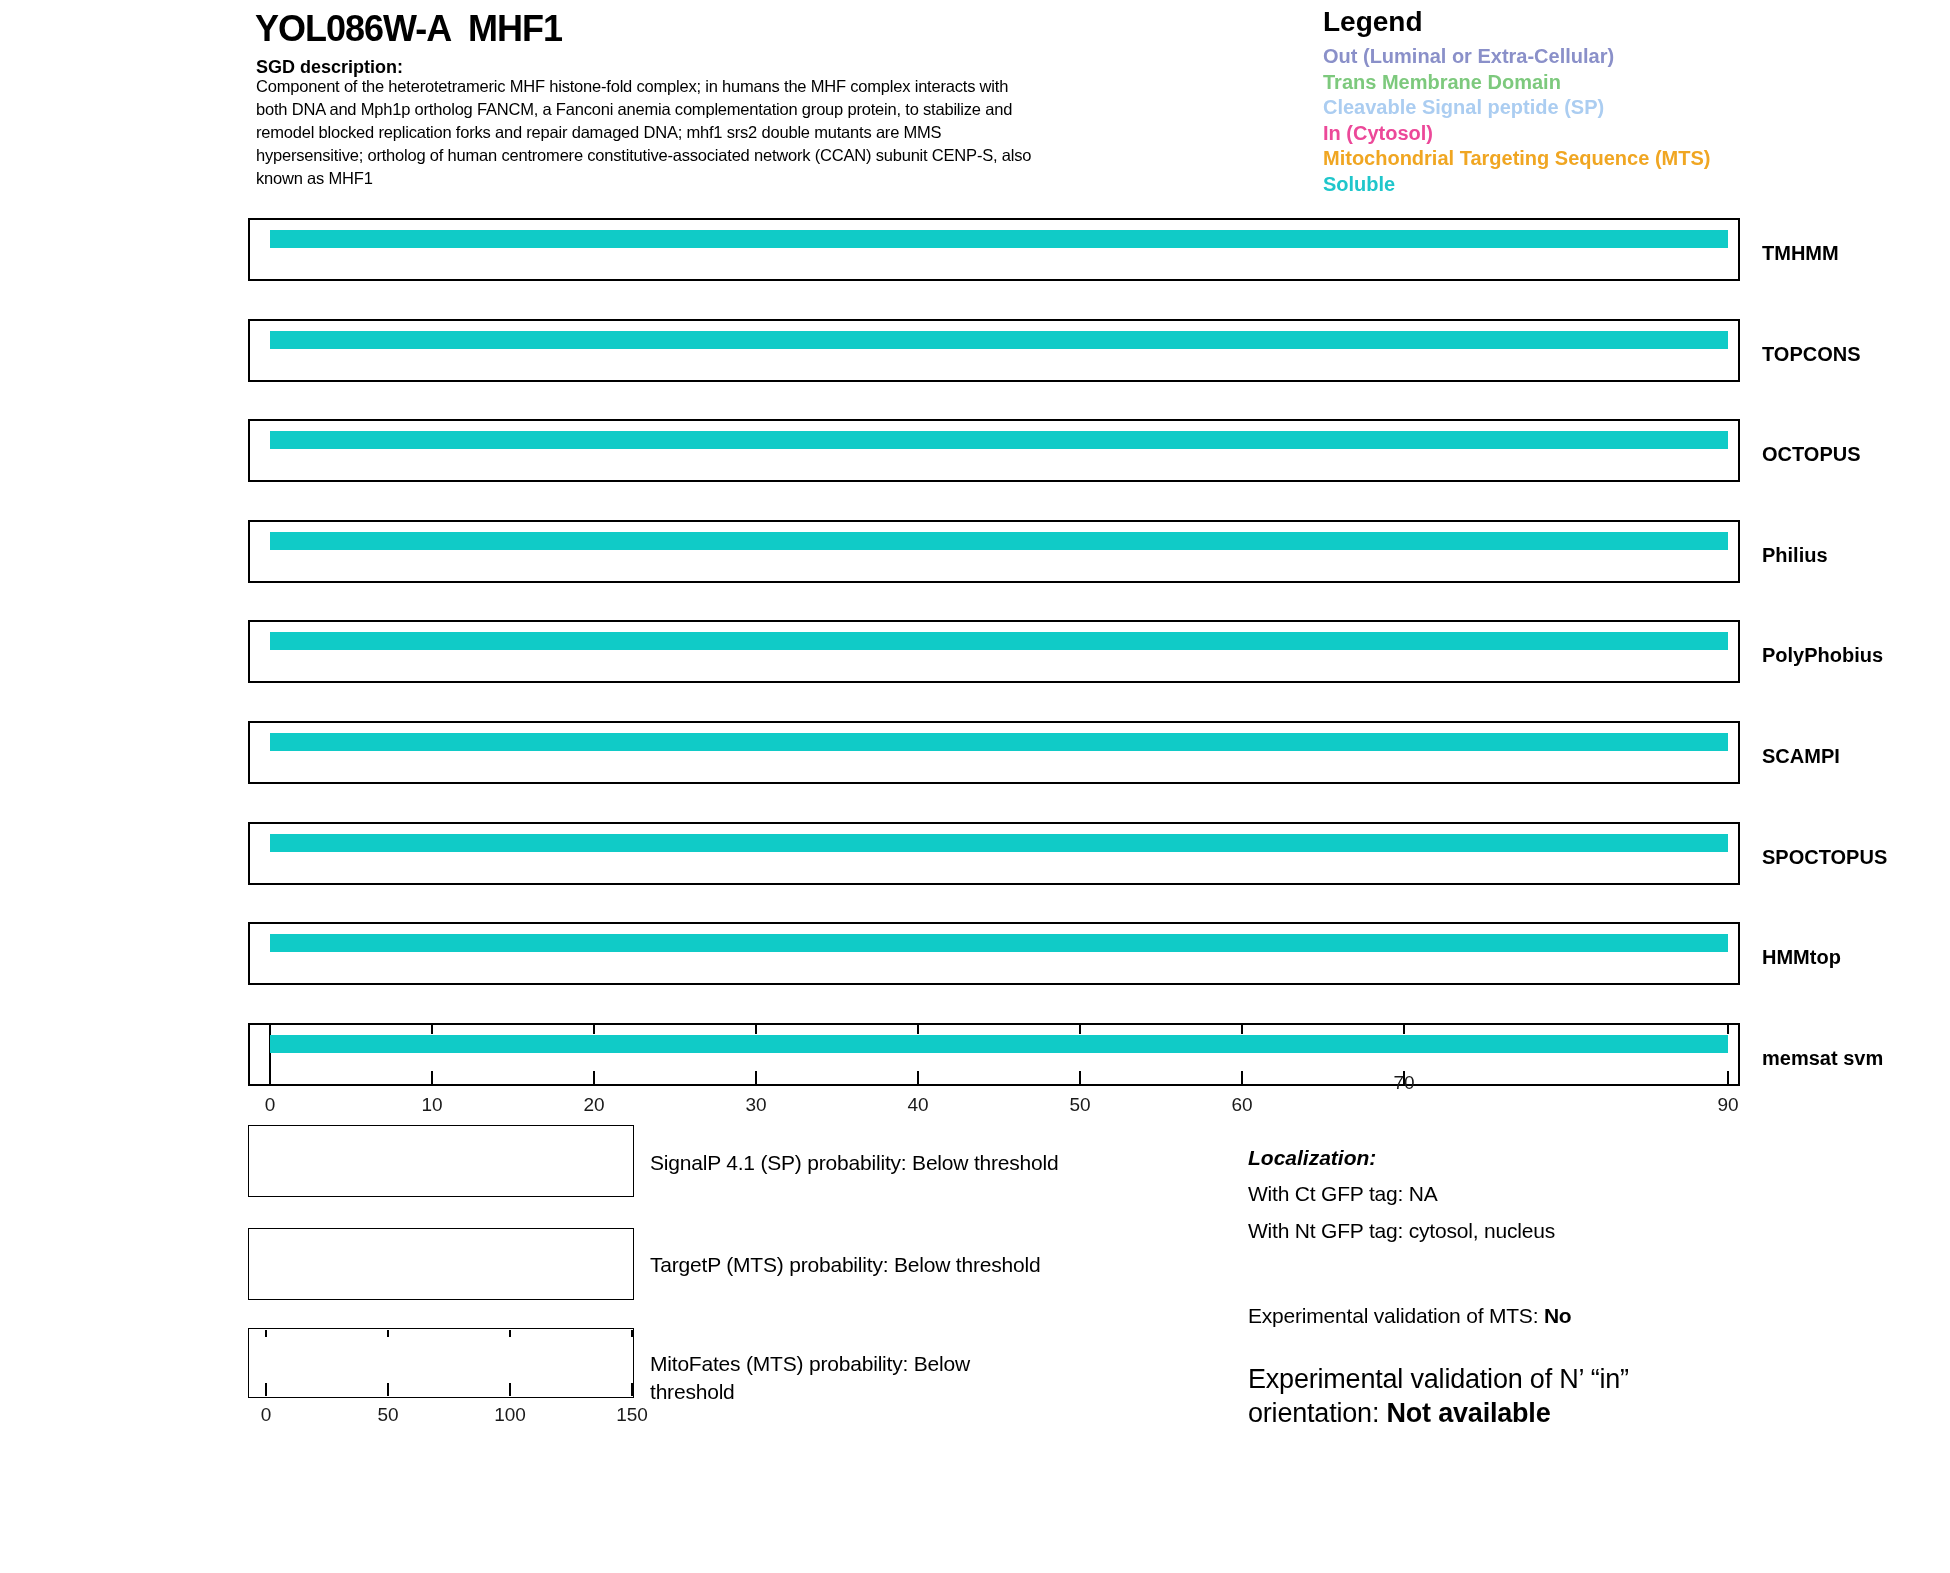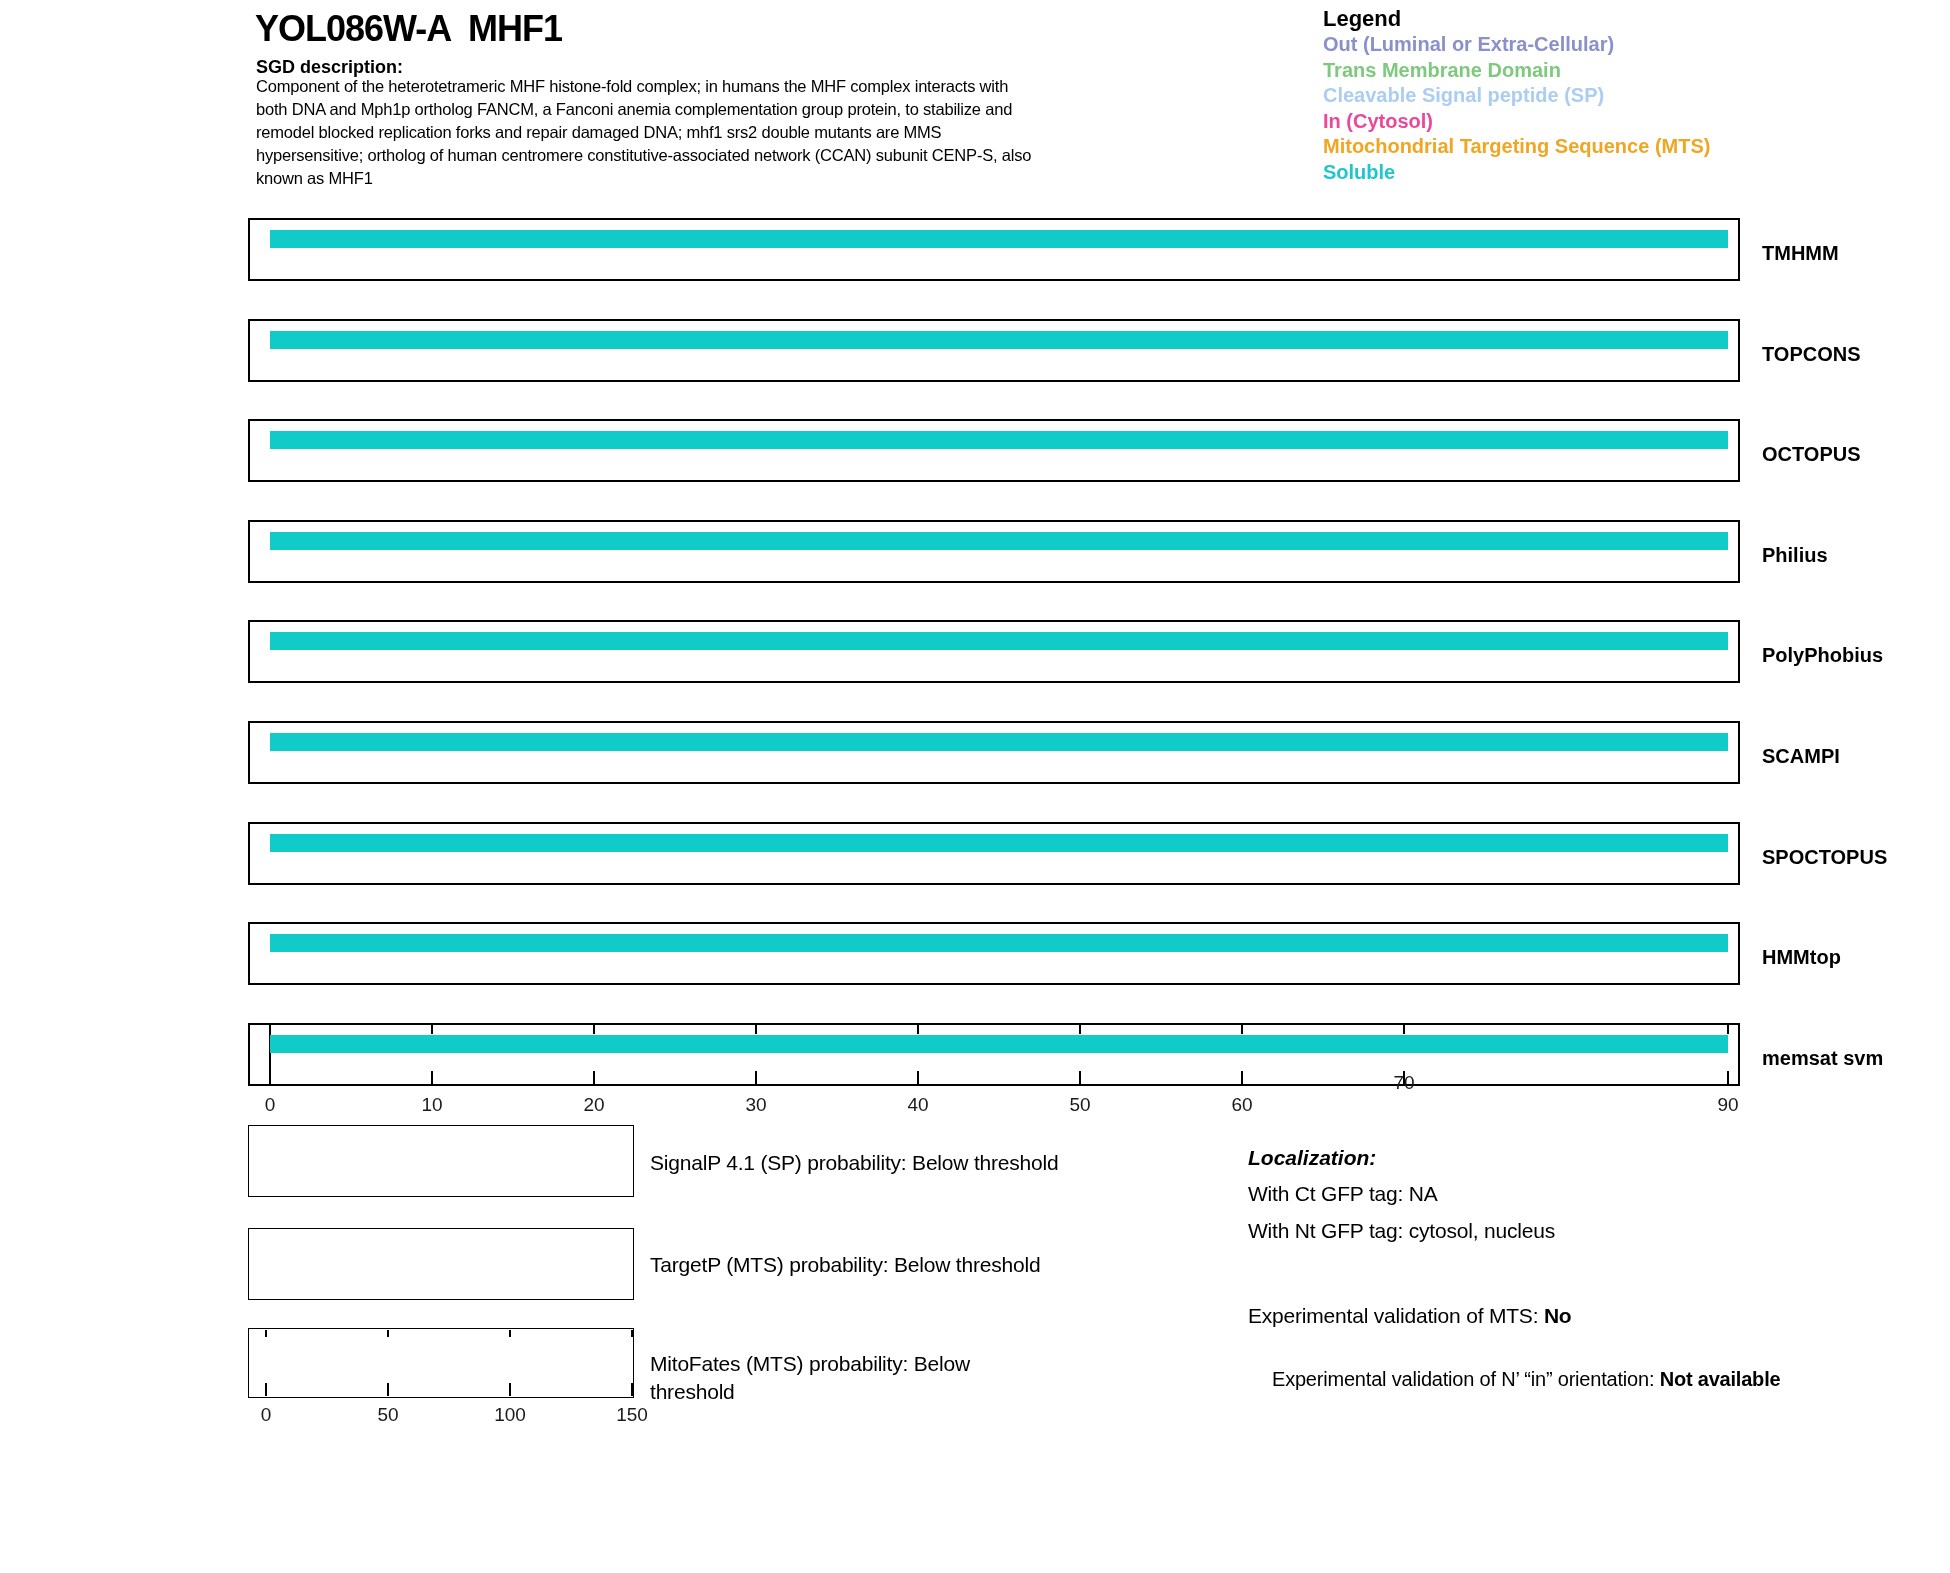--- a/index.html
+++ b/index.html
@@ -15,42 +15,42 @@
   .page-title{
     position:absolute;left:255px;top:8px;
     font-size:36px;font-weight:bold;letter-spacing:-1px;white-space:pre;
   }
   .sgd-label{position:absolute;left:256px;top:57px;font-size:18px;font-weight:bold;}
   .sgd-desc{
     position:absolute;left:256px;top:75px;width:980px;
     font-size:16.5px;line-height:23px;white-space:pre-line;letter-spacing:-0.2px;
   }
   .legend{position:absolute;left:1323px;top:6px;}
-  .legend-title{font-size:22px;font-weight:bold;}
+  .legend-title{font-size:28px;font-weight:bold;margin-bottom:6px;}
   .legend-item{font-size:20px;font-weight:bold;line-height:25.5px;white-space:nowrap;}
   .track-box{
     position:absolute;background:#fff;border:2px solid #000;box-sizing:border-box;
   }
   .prob-box{
     position:absolute;background:#fff;border:1.5px solid #000;box-sizing:border-box;
   }
   .soluble-bar{position:absolute;}
   .track-label{
     position:absolute;font-size:20px;font-weight:bold;white-space:nowrap;
   }
   .track-axis-line,.axis-tick-top,.axis-tick-bottom{position:absolute;background:#000;}
   .axis-label{
     position:absolute;font-size:19px;text-align:center;color:#1a1a1a;white-space:nowrap;
   }
   .prob-label{
     position:absolute;font-size:21px;line-height:28px;white-space:pre-line;letter-spacing:-0.2px;
   }
   .loc-heading{position:absolute;font-size:21px;font-weight:bold;font-style:italic;}
   .loc-line{position:absolute;font-size:21px;letter-spacing:-0.2px;}
-  .loc-wrap{position:absolute;font-size:20px;line-height:34px;width:510px;letter-spacing:-0.2px;margin-left:24px;}
+  .loc-wrap{position:absolute;font-size:27px;line-height:34px;width:510px;letter-spacing:-0.2px;}
 </style>
 </head>
 <body>
 
 <div class="page">
 
   <div class="page-title">YOL086W-A  MHF1</div>
   <div class="sgd-label">SGD description:</div>
   <div class="sgd-desc">Component of the heterotetrameric MHF histone-fold complex; in humans the MHF complex interacts with
 both DNA and Mph1p ortholog FANCM, a Fanconi anemia complementation group protein, to stabilize and

